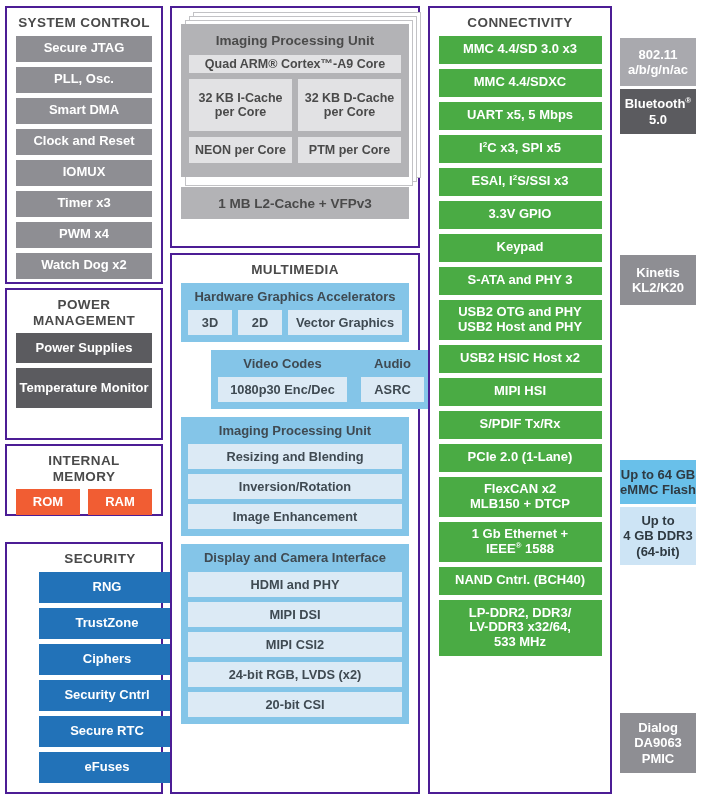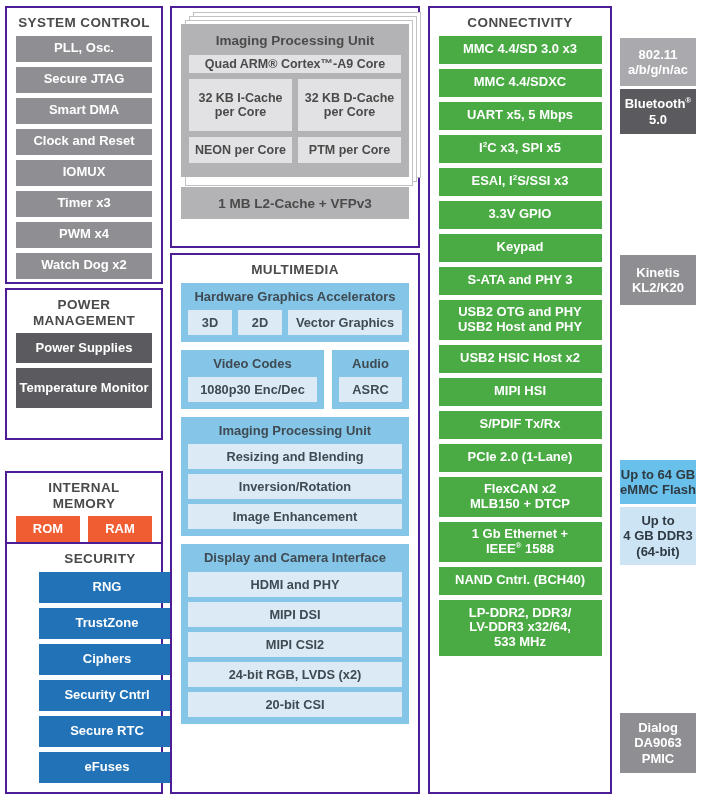--- a/index.html
+++ b/index.html
@@ -66,21 +66,21 @@
   
   .green { background: #4aab44; color: #ffffff; }
 
   
   .r-blue-dk { background: #69c0ea; color: #2f3a42; }
   .r-blue-lt { background: #cde4f5; color: #2f3a42; }
 
   
   #panel-system   { left: 5px;  top: 6px;   width: 158px; height: 278px; }
   #panel-power    { left: 5px;  top: 288px; width: 158px; height: 152px; }
-  #panel-memory   { left: 5px;  top: 444px; width: 158px; height: 80px; margin-top: 27px;  }
+  #panel-memory   { left: 5px;  top: 444px; width: 158px; height: 72px;  }
   #panel-security { left: 5px;  top: 542px; width: 158px; height: 252px; padding-left: 32px; }
 
   .left-blk { width: 136px; height: 26px; }
   .left-blk.tall { height: 40px; }
   #panel-power .left-blk { height: 30px; }
   #panel-power .left-blk.tall { height: 40px; }
 
   .mem-row {
     display: flex;
     justify-content: center;
@@ -180,21 +180,21 @@
     margin-bottom: 5px;
     box-sizing: border-box;
   }
   .mm-line:last-child { margin-bottom: 0; }
   .mm-row { display: flex; gap: 6px; }
   .mm-row .mm-line { margin-bottom: 0; }
   .gfx-3d { width: 44px; }
   .gfx-2d { width: 44px; }
   .gfx-vec { flex: 1; }
 
-  .mm-split { display: flex; gap: 8px; width: 228px; margin: 0 auto 8px auto; }
+  .mm-split { display: flex; width: 228px; margin: 0 auto 8px auto; padding-left: 39px; }
   .mm-split .mm-box { margin: 0; }
   .mm-video { width: 143px; }
   .mm-audio { width: 77px; }
 
   
   #panel-conn { left: 428px; top: 6px; width: 184px; height: 788px; }
   .conn-blk {
     width: 163px;
     height: 28px;
     font-size: 13px;
@@ -226,22 +226,22 @@
 
   sup { font-size: 0.62em; vertical-align: super; line-height: 0; }
 </style>
 </head>
 <body>
 
 <div id="diagram">
 
   <div class="panel" id="panel-system">
     <div class="panel-title">SYSTEM CONTROL</div>
+    <div class="blk gray-med left-blk">Secure JTAG</div>
     <div class="blk gray-med left-blk">PLL, Osc.</div>
-    <div class="blk gray-med left-blk">Secure JTAG</div>
     <div class="blk gray-med left-blk">Smart DMA</div>
     <div class="blk gray-med left-blk">Clock and Reset</div>
     <div class="blk gray-med left-blk">IOMUX</div>
     <div class="blk gray-med left-blk">Timer x3</div>
     <div class="blk gray-med left-blk">PWM x4</div>
     <div class="blk gray-med left-blk">Watch Dog x2</div>
   </div>
 
   <div class="panel" id="panel-power">
     <div class="panel-title">

